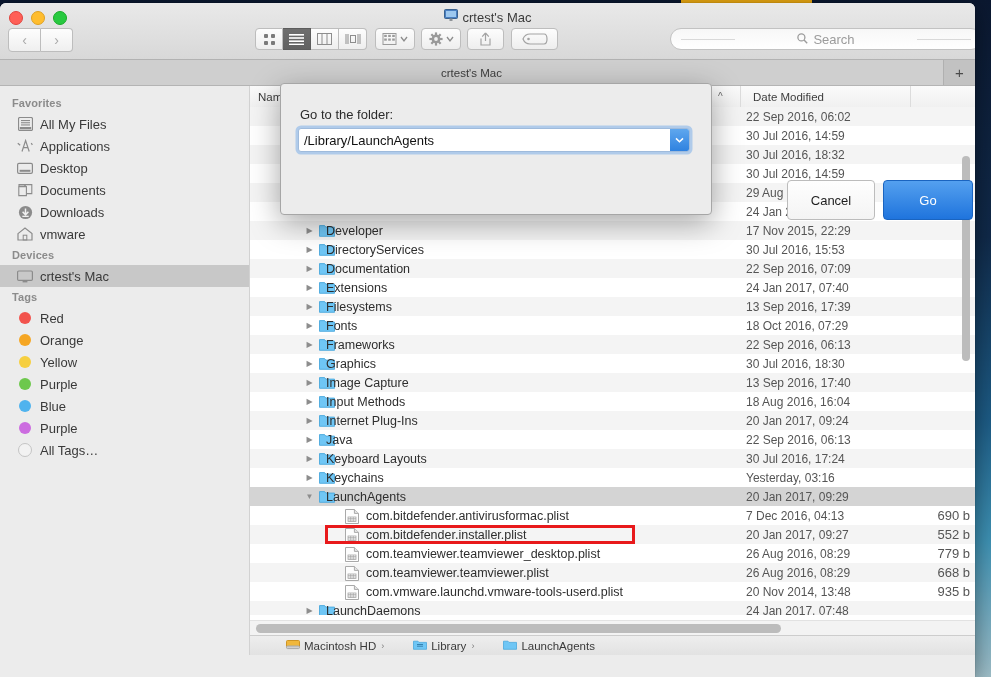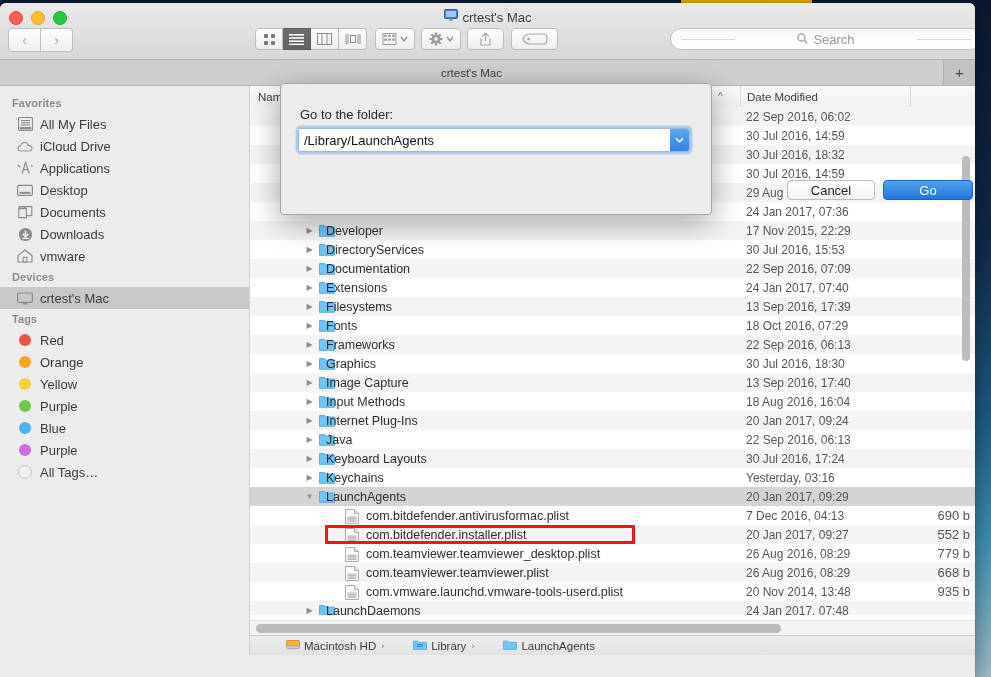--- a/index.html
+++ b/index.html
@@ -115,21 +115,21 @@
   .dot.ring{background:#f2f2f2;border:1px solid #c4c4c4;}
 
   
   #pane{flex:1;background:#fff;position:relative;overflow:hidden;}
   #colhead{
     height:21px;background:linear-gradient(180deg,#fbfbfb,#f0f0f0);
     border-bottom:1px solid #d4d4d4;display:flex;align-items:center;
     font-size:11.5px;color:#3d3d3d;position:relative;
   }
   .ch{position:absolute;top:0;height:21px;display:flex;align-items:center;box-sizing:border-box;}
-  .ch.bordL{border-left:1px solid #dcdcdc;padding-left:6px;}
+  .ch.bordL{border-left:1px solid #dcdcdc;padding-left:12px;}
   #rows{position:absolute;top:21px;left:0;right:0;bottom:40px;overflow:hidden;}
   .row{height:19px;display:flex;align-items:center;position:relative;font-size:12.5px;color:#2e2e2e;}
   .row.alt{background:#f4f4f4;}
   .row.selrow{background:#d4d4d4;}
   .tri{
     position:absolute;left:55px;width:9px;text-align:center;color:#8d8d8d;font-size:8px;line-height:1;
   }
   .ficon{position:absolute;left:69px;width:16px;height:13px;}
   .fname{position:absolute;left:76px;white-space:nowrap;}
   .row.file .ficon{left:95px;}
@@ -179,21 +179,21 @@
     flex:1;border:none;outline:none;background:transparent;
     font-family:inherit;font-size:13px;color:#111;padding-left:5px;
   }
   #dlg-drop{
     width:19px;height:22px;margin:0 0 0 0;flex:none;
     background:linear-gradient(180deg,#5fa7ee,#2f82e0);
     border-radius:0 2px 2px 0;display:flex;align-items:center;justify-content:center;
     color:#fff;font-size:9px;
   }
   .dbtn{
-    position:absolute;top:90px;height:20px;border-radius:4px;font-size:13px;
+    position:absolute;top:90px;height:40px;border-radius:4px;font-size:13px;
     display:flex;align-items:center;justify-content:center;box-sizing:border-box;
   }
   #btn-cancel{left:506px;width:88px;background:linear-gradient(180deg,#fefefe,#f4f4f4);
     border:1px solid #bcbcbc;color:#1d1d1d;}
   #btn-go{left:602px;width:90px;background:linear-gradient(180deg,#54a0ef,#1f74dd);
     border:1px solid #1a64c0;color:#fff;}
   .dbtn.abs2{top:96px;}
 </style>
 </head>
 <body>
@@ -343,28 +343,20 @@
               <rect x="0.5" y="0.5" width="14" height="13" rx="1.5" fill="none" stroke="#8b8b8b" stroke-width="1.2"></rect>
               <rect x="3" y="3" width="9" height="1.1" fill="#8b8b8b"></rect>
               <rect x="3" y="5.2" width="9" height="1.1" fill="#8b8b8b"></rect>
               <rect x="3" y="7.4" width="9" height="1.1" fill="#8b8b8b"></rect>
               <rect x="1.8" y="10" width="11.4" height="2.4" fill="#8b8b8b"></rect>
             </svg>
         </span>
         <span>All My Files</span>
       </div>
 
-      <div class="sb-item">
-        <span class="sb-ico">
-          <svg width="16" height="11" viewBox="0 0 16 11">
-              <path d="M4.2 10 Q1 10 1 7.4 Q1 5.1 3.6 4.8 Q4.3 1.4 7.6 1.4 Q10.6 1.4 11.3 4.3 Q15 4.4 15 7.3 Q15 10 12 10 Z" fill="none" stroke="#9a9a9a" stroke-width="1.2"></path>
-            </svg>
-        </span>
-        <span>iCloud Drive</span>
-      </div>
 
       <div class="sb-item">
         <span class="sb-ico">
           <svg width="16" height="14" viewBox="0 0 16 14">
               <path d="M5 12.5 L8.6 1.6 L12.2 12.5" fill="none" stroke="#8b8b8b" stroke-width="1.2"></path>
               <line x1="6.3" y1="8.6" x2="11" y2="8.6" stroke="#8b8b8b" stroke-width="1.2"></line>
               <line x1="0.8" y1="4.2" x2="3.2" y2="6.2" stroke="#8b8b8b" stroke-width="1.2"></line>
               <line x1="14.2" y1="4.2" x2="15.4" y2="5.8" stroke="#8b8b8b" stroke-width="1.2"></line>
             </svg>
         </span>

